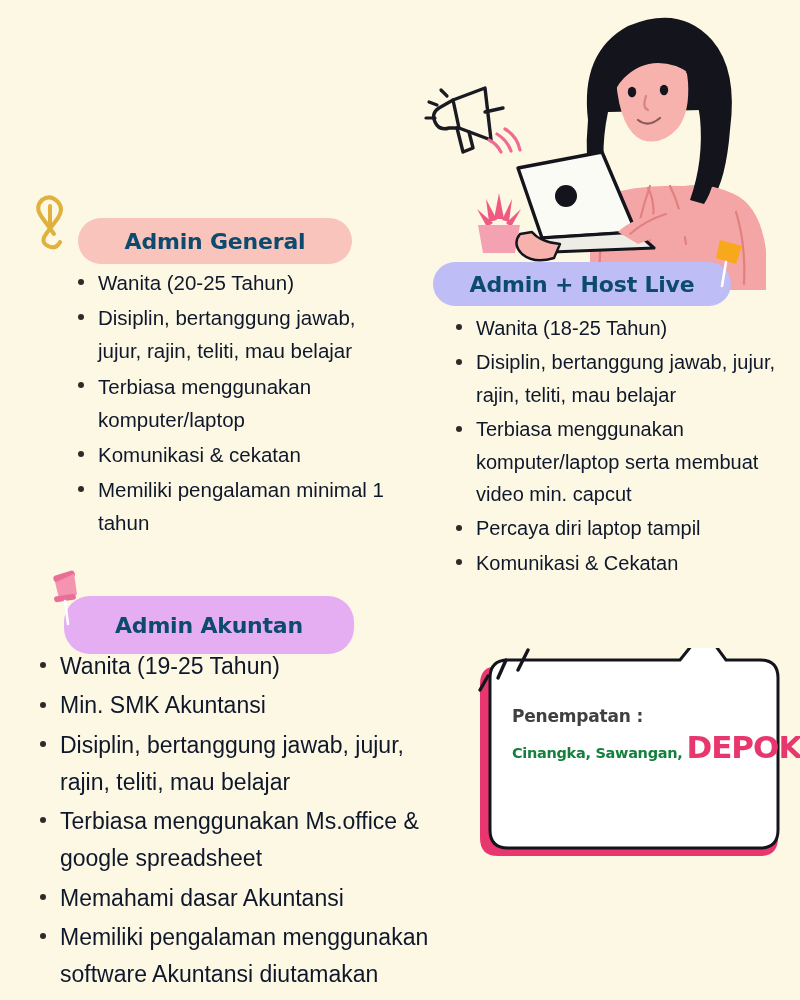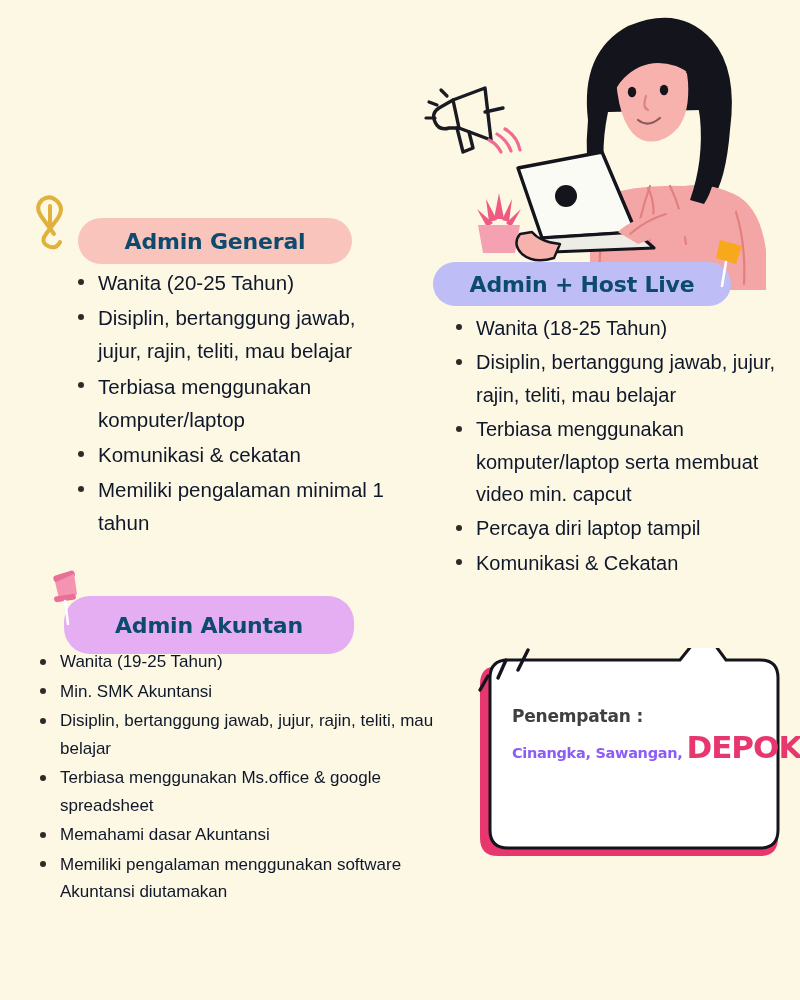--- a/index.html
+++ b/index.html
@@ -85,21 +85,21 @@
   #list-general li{margin-bottom:2px;}
 
   #list-hostlive{
     left:452px;top:312px;width:335px;
     font-size:20px;line-height:1.62;
   }
   #list-hostlive li{margin-bottom:2px;}
 
   #list-akuntan{
     left:36px;top:648px;width:410px;
-    font-size:17px;line-height:1.62;
+    font-size:23px;line-height:1.62;
   }
   #list-akuntan li{margin-bottom:2px;}
 
   
   .bubble-wrap{position:absolute;left:472px;top:648px;width:314px;height:215px;}
   .bubble-svg{position:absolute;inset:0;}
   .bubble-text{
     position:absolute;left:40px;top:58px;width:250px;
   }
   .bubble-label{
@@ -110,21 +110,21 @@
     letter-spacing:-0.2px;
     margin-bottom:6px;
   }
   .bubble-place{
     display:flex;align-items:baseline;gap:4px;white-space:nowrap;
   }
   .bubble-city{
     font-family:"DejaVu Sans", sans-serif;
     font-weight:bold;
     font-size:14.5px;
-    color:#8b5cf6;
+    color:#15803d;
     letter-spacing:-0.3px;
   }
   .bubble-depok{
     font-family:"DejaVu Sans", sans-serif;
     font-weight:bold;
     font-size:31px;
     color:#E8376E;
     letter-spacing:-1px;
     line-height:1;
   }

